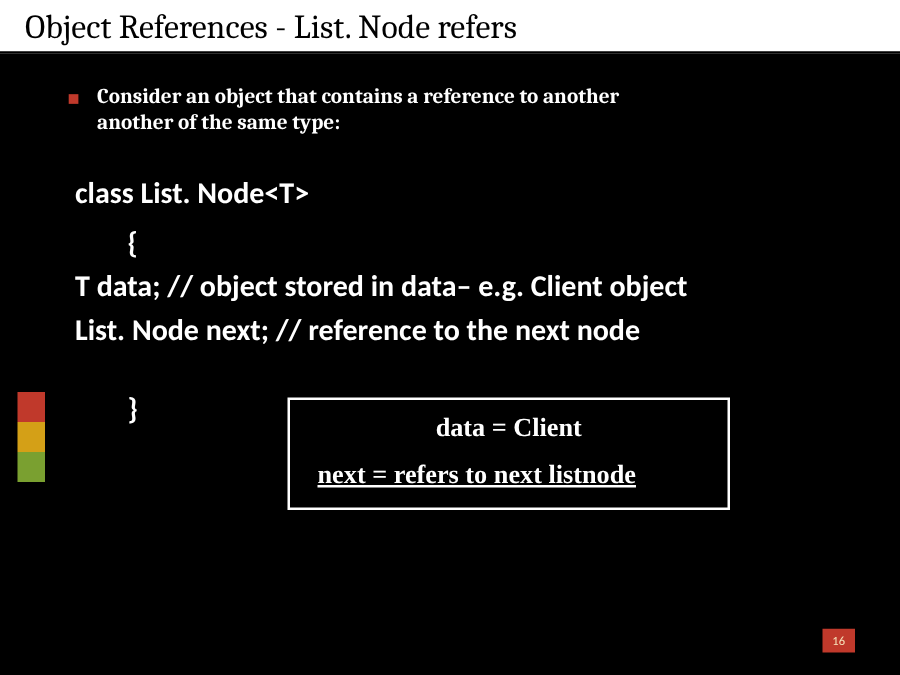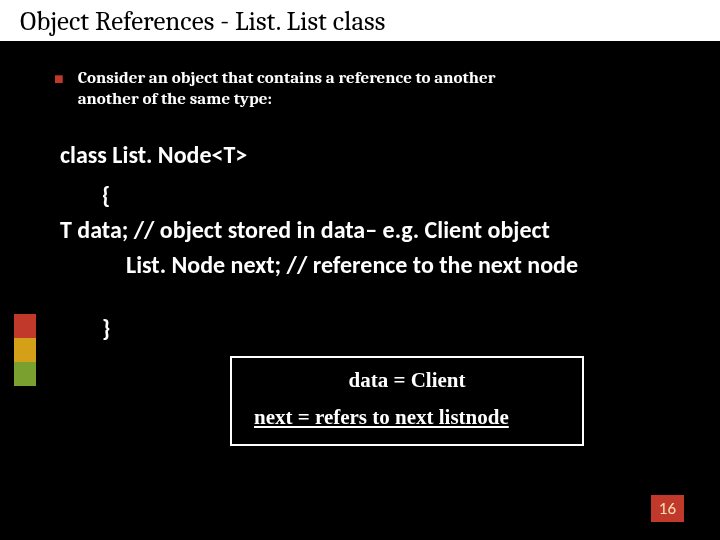--- a/index.html
+++ b/index.html
@@ -58,51 +58,51 @@
   .code-block {
     margin-left: 6px;
     font-family: Calibri, Arial, sans-serif;
     font-size: 24px;
     font-weight: 700;
     line-height: 1.45;
   }
   .cls { margin-bottom: 6px; }
   .brace-open { margin-left: 42px; }
   .line1 { }
-  .line2 { margin-left: 66px; }
+  .line2 { }
   .brace-close { margin-left: 42px; margin-top: 28px; }
   .box {
     position: absolute;
     left: 230px;
-    top: 356px;
+    top: 318px;
     width: 354px;
     border: 2px solid #fff;
     padding: 10px 14px 14px 14px;
     font-family: "Times New Roman", serif;
     font-size: 21px;
     font-weight: 700;
     text-align: left;
   }
   .box .r1 { text-align: center; margin-bottom: 12px; }
   .box .r2 { padding-left: 8px; text-decoration: underline; }
   .pagenum {
     position: absolute;
     right: 36px;
     bottom: 18px;
     background: #c0392b;
     color: #f5e0b8;
     font-family: Calibri, Arial, sans-serif;
-    font-size: 17px;
+    font-size: 10px;
     padding: 3px 8px;
   }
 </style>
 </head>
 <body>
 
-<div class="title">Object References  - List. List class</div>
+<div class="title">Object References  - List. Node refers</div>
 <div class="accent-col"></div>
 
 <div class="content">
 
   <div class="bullet-row">
     <div class="bullet">■</div>
     <div class="bullet-text">
       <span>Consider an </span><span>object </span><span>that contains a </span><span>reference to another</span><br>
       <span>another of the same type:</span>
     </div>

